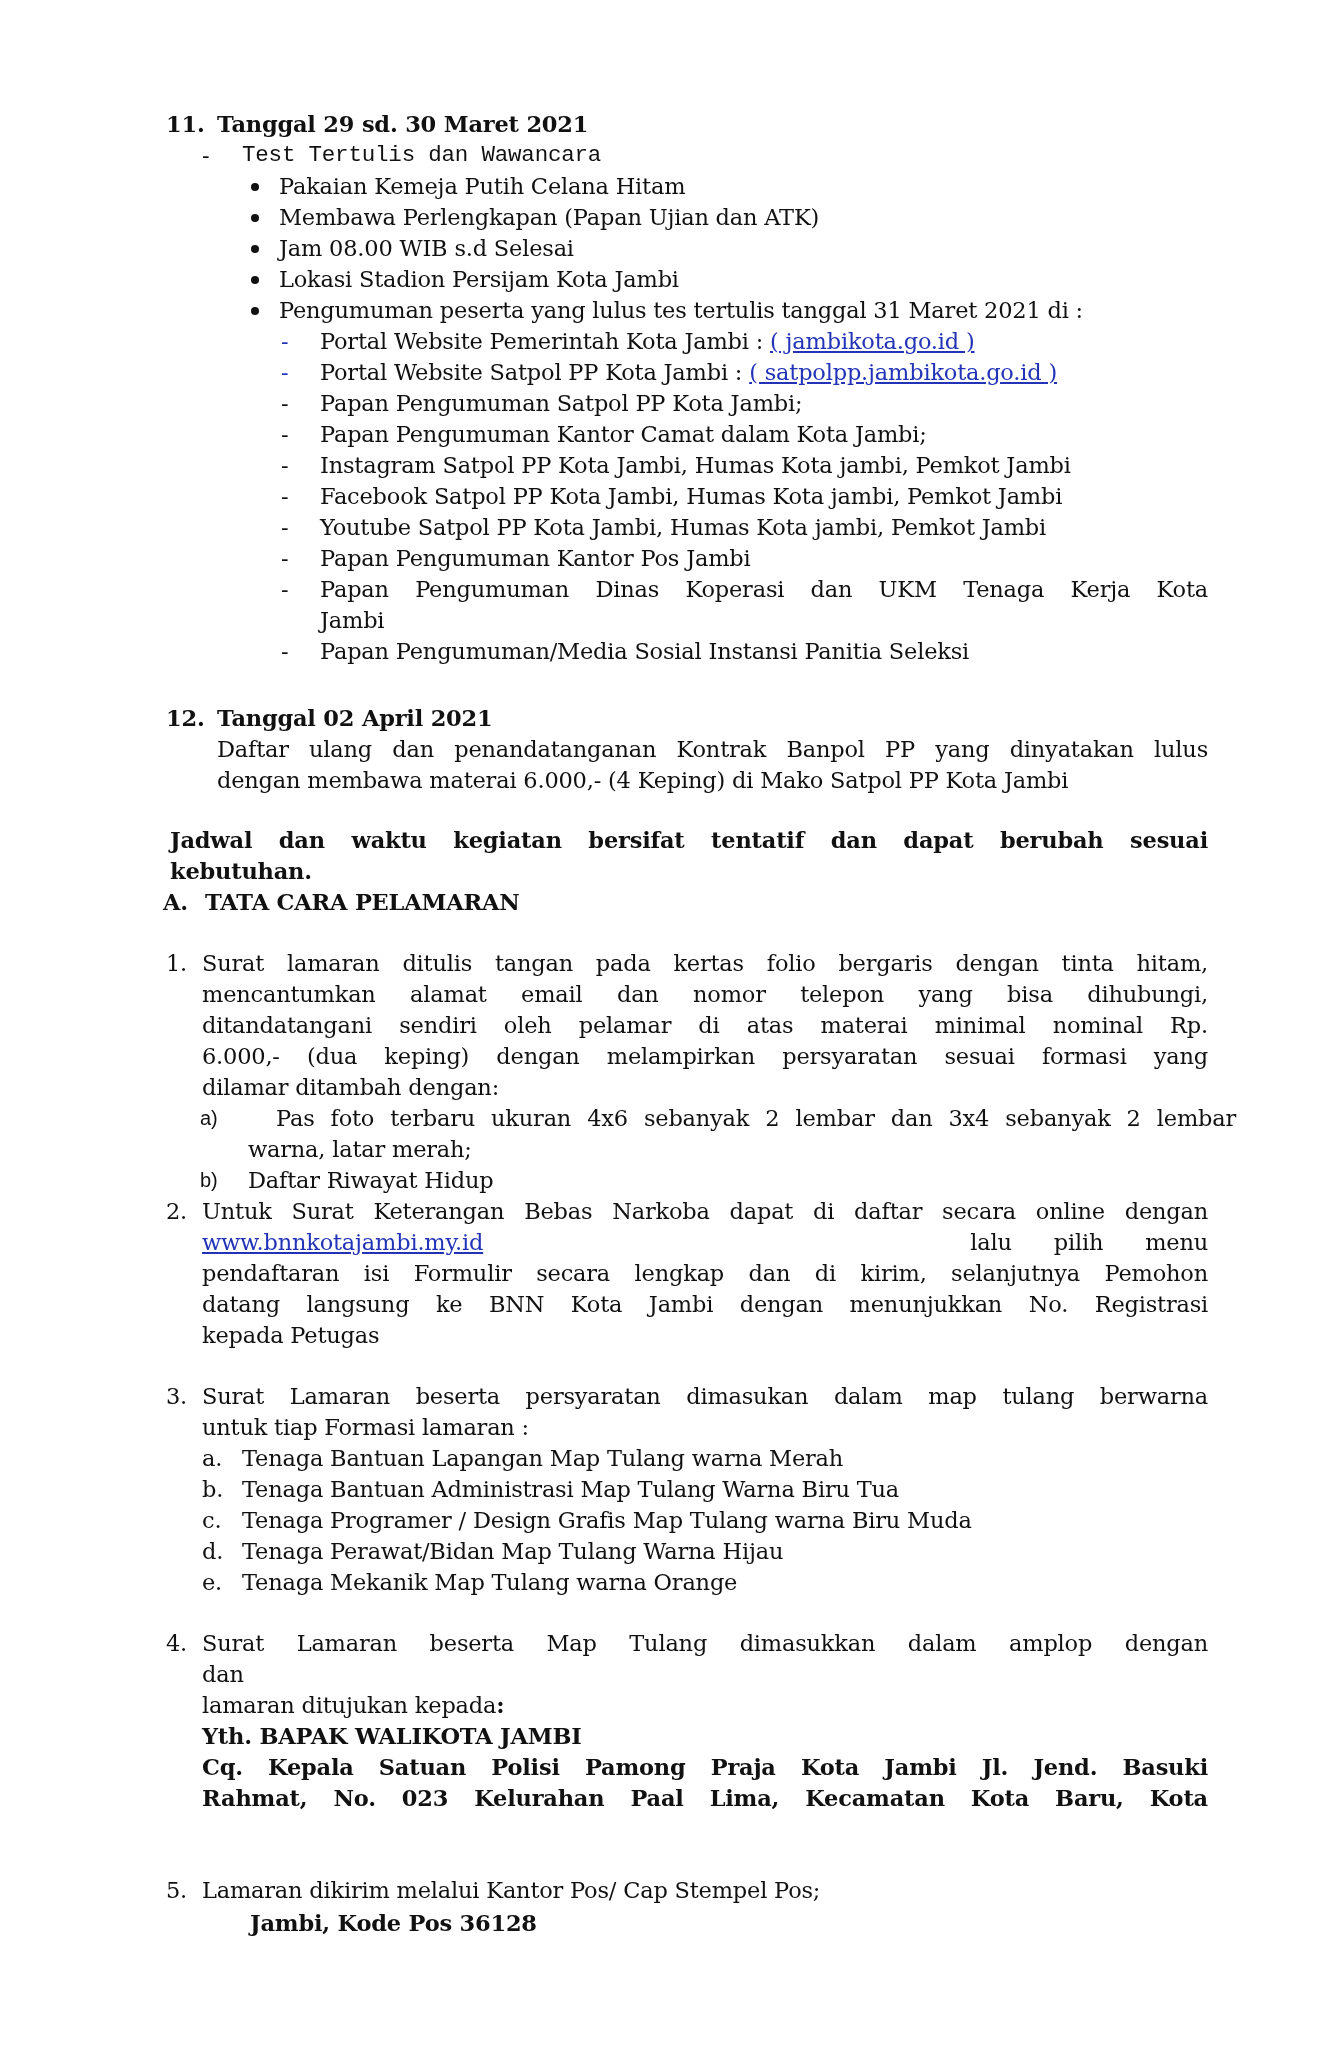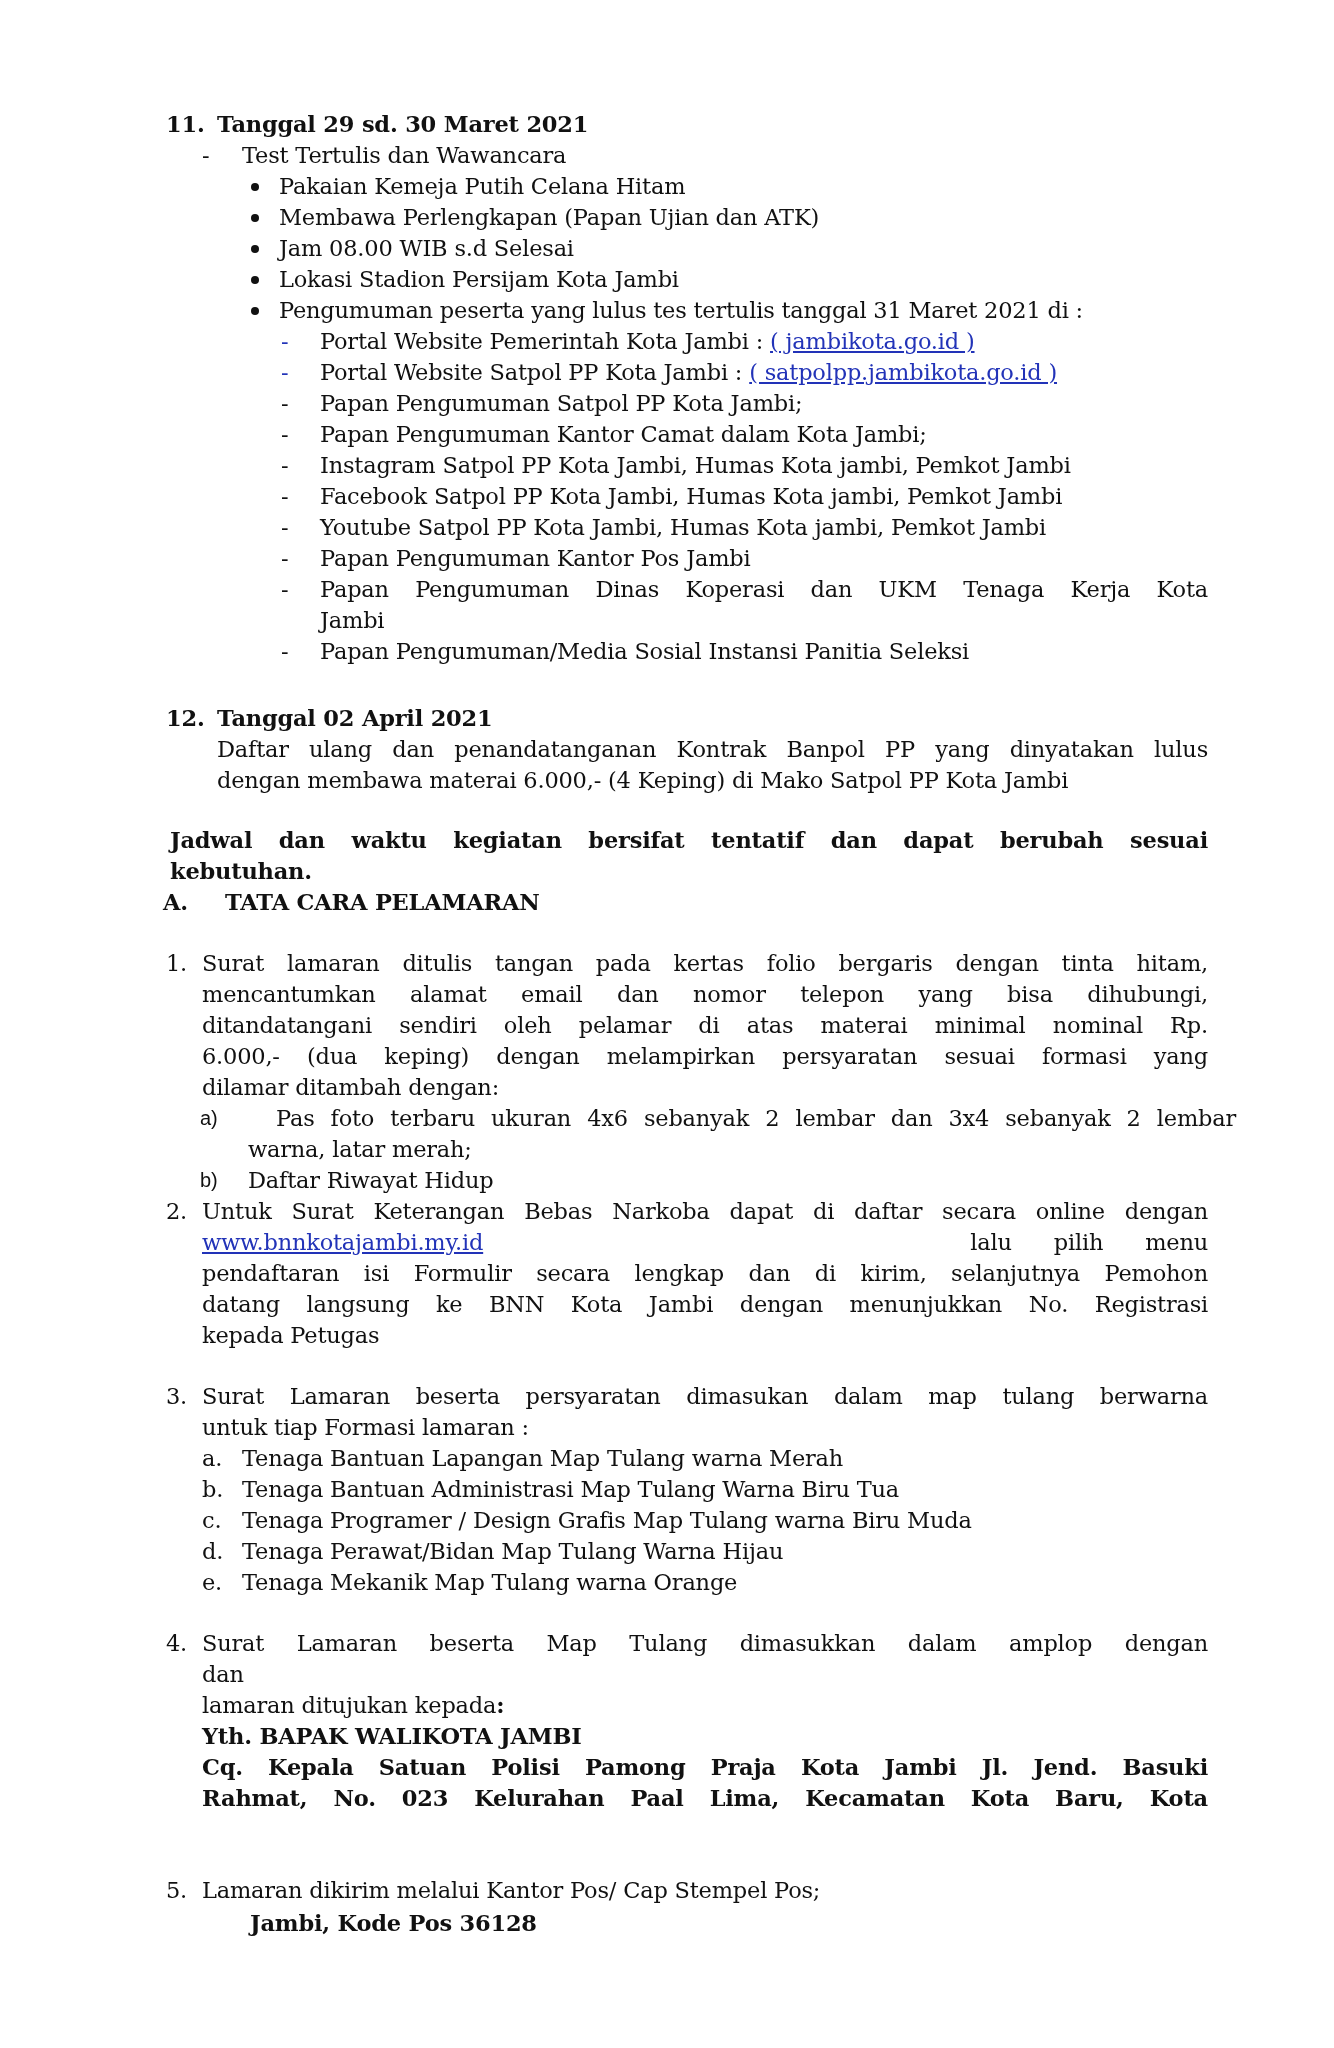--- a/index.html
+++ b/index.html
@@ -24,21 +24,21 @@
 </head>
 <body>
 
 <div class="page">
 
   <div>
     <span class="ln b" style="left:166px; top:109px;">11.</span>
     <span class="ln b" style="left:217px; top:109px;">Tanggal 29 sd. 30 Maret 2021</span>
 
     <span class="ln" style="left:202px; top:140px;">-</span>
-    <span class="ln" style="left:242px; top:140px;">Test Tertulis dan Wawancara</span>
+    <span class="ln" style="left:242px; top:140px;font-family:Liberation Mono, monospace;">Test Tertulis dan Wawancara</span>
 
     <div>
       <span class="bullet" style="left:251px; top:183px;"></span>
       <span class="ln" style="left:279px; top:171px;">Pakaian Kemeja Putih Celana Hitam</span>
       <span class="bullet" style="left:251px; top:214px;"></span>
       <span class="ln" style="left:279px; top:202px;">Membawa Perlengkapan (Papan Ujian dan ATK)</span>
       <span class="bullet" style="left:251px; top:245px;"></span>
       <span class="ln" style="left:279px; top:233px;">Jam 08.00 WIB s.d Selesai</span>
       <span class="bullet" style="left:251px; top:276px;"></span>
       <span class="ln" style="left:279px; top:264px;">Lokasi Stadion Persijam Kota Jambi</span>
@@ -87,21 +87,21 @@
     <span class="ln" style="left:217px; top:765px;">dengan membawa materai 6.000,- (4 Keping) di Mako Satpol PP Kota Jambi</span>
   </div>
 
   <div>
     <span class="ln b just" style="left:170px; top:825px; width:1038px;">Jadwal dan waktu kegiatan bersifat tentatif dan dapat berubah sesuai</span>
     <span class="ln b" style="left:170px; top:856px;">kebutuhan.</span>
   </div>
 
   <div>
     <span class="ln b" style="left:163px; top:887px;">A.</span>
-    <span class="ln b" style="left:205px; top:887px;margin-left:20px;">TATA CARA PELAMARAN</span>
+    <span class="ln b" style="left:205px; top:887px;">TATA CARA PELAMARAN</span>
 
     <div>
       <span class="ln" style="left:166px; top:948px;">1.</span>
       <span class="ln just" style="left:202px; top:948px; width:1006px;">Surat lamaran ditulis tangan pada kertas folio bergaris dengan tinta hitam,</span>
       <span class="ln just" style="left:202px; top:979px; width:1006px;">mencantumkan alamat email dan nomor telepon yang bisa dihubungi,</span>
       <span class="ln just" style="left:202px; top:1010px; width:1006px;">ditandatangani sendiri oleh pelamar di atas materai minimal nominal Rp.</span>
       <span class="ln just" style="left:202px; top:1041px; width:1006px;">6.000,- (dua keping) dengan melampirkan persyaratan sesuai formasi yang</span>
       <span class="ln" style="left:202px; top:1072px;">dilamar ditambah dengan:</span>
 
       <span class="mk sans-mk" style="left:200px; top:1103px;">a)</span>

